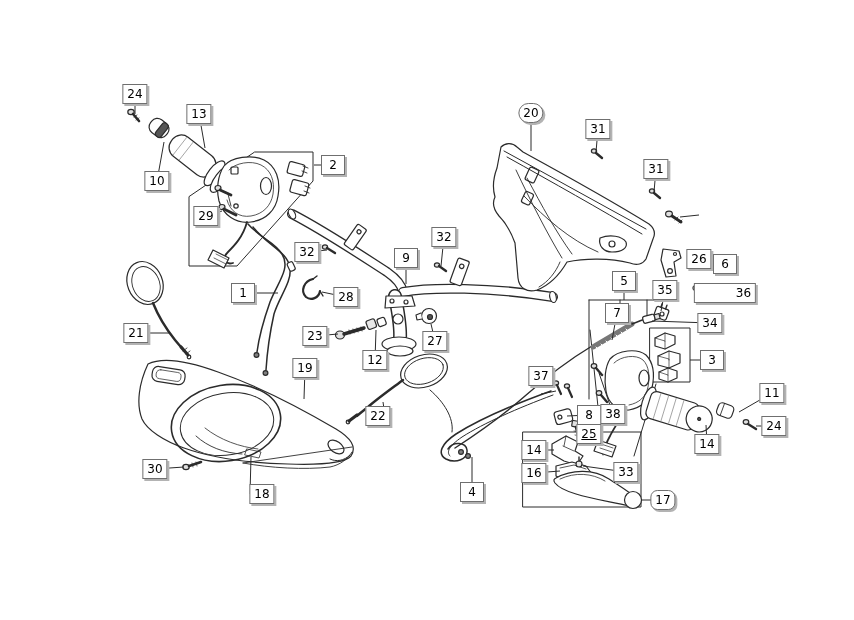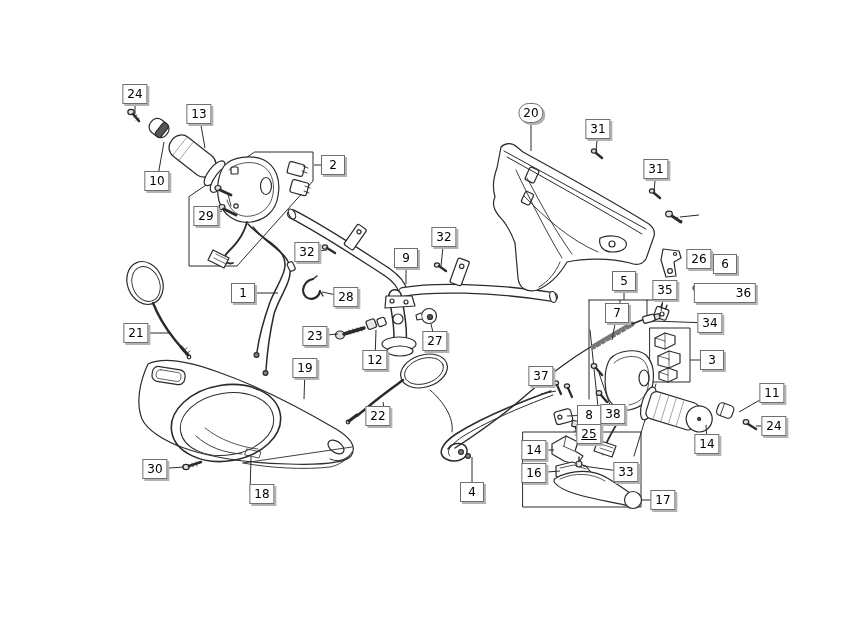--- a/index.html
+++ b/index.html
@@ -387,18 +387,18 @@
       <div class="callout" style="left: 772px; top: 393px;">11</div>
       <div class="callout" style="left: 774px; top: 426px;">24</div>
       <div class="callout" style="left: 707px; top: 444px;">14</div>
       <div class="callout" style="left: 541px; top: 376px;">37</div>
       <div class="callout" style="left: 589px; top: 415px;">8</div>
       <div class="callout" style="left: 613px; top: 414px;">38</div>
       <div class="callout" style="left: 589px; top: 434px; text-decoration: underline;">25</div>
       <div class="callout" style="left: 534px; top: 450px;">14</div>
       <div class="callout" style="left: 534px; top: 473px;">16</div>
       <div class="callout" style="left: 626px; top: 472px;">33</div>
-      <div class="callout" style="left: 663px; top: 500px;">17</div>
+      <div class="callout" style="left: 663px; top: 500px; border-radius: 7px;">17</div>
       <div class="callout" style="left: 472px; top: 492px;">4</div>
       <div class="callout" style="left: 155px; top: 469px;">30</div>
       <div class="callout" style="left: 250px; top: 494px; margin-left: 12px;">18</div>
     </div>
 </div>
 
 </body></html>

